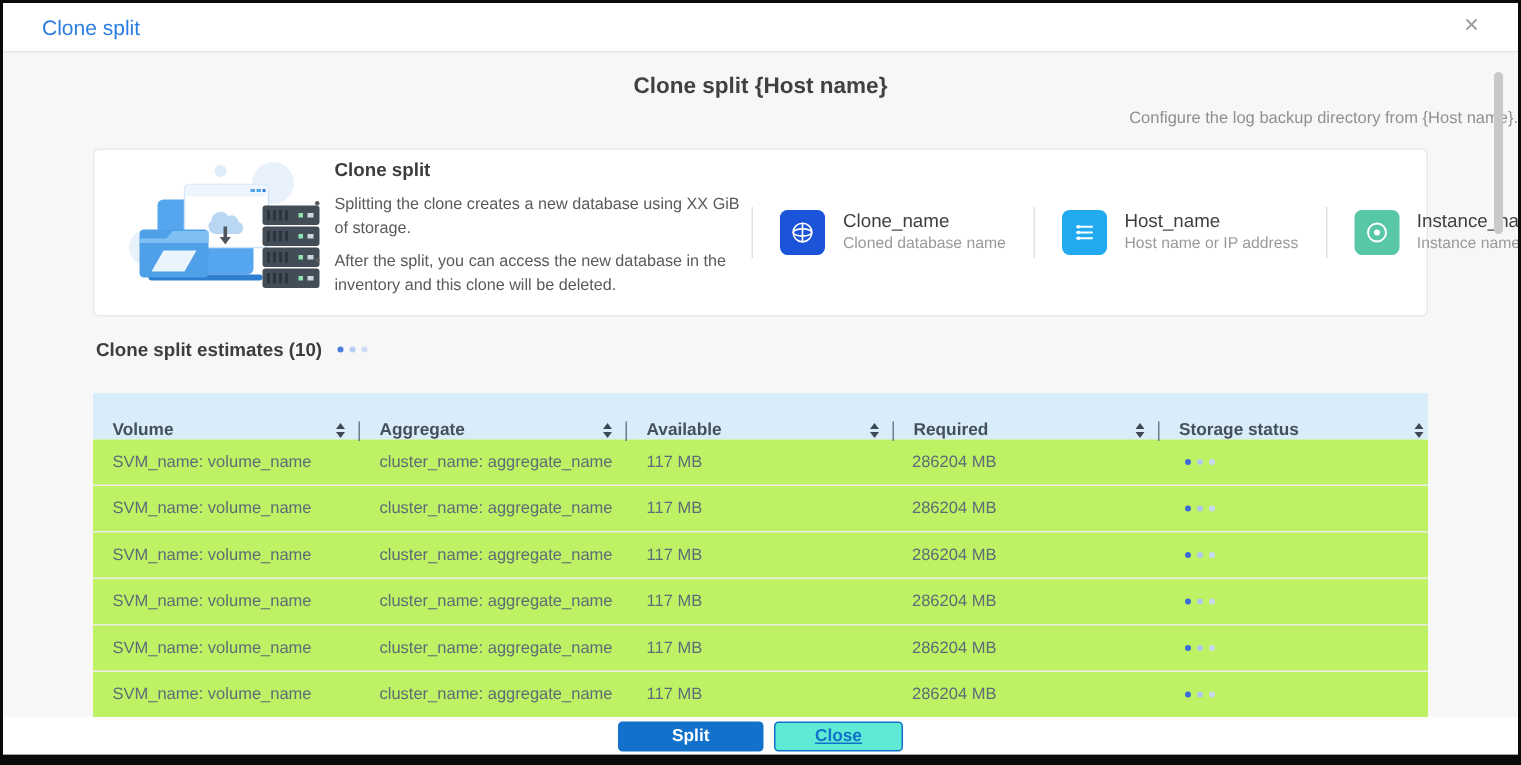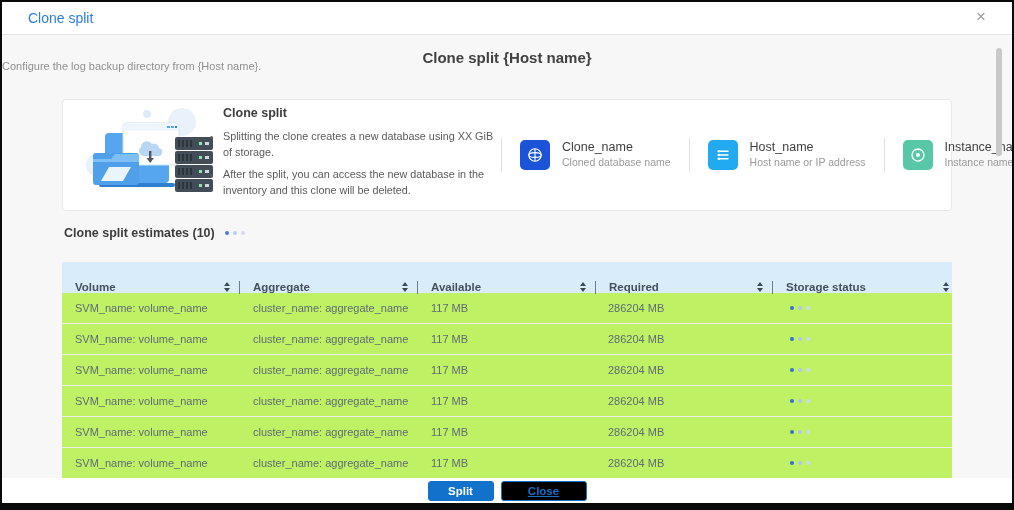--- a/index.html
+++ b/index.html
@@ -31,21 +31,21 @@
   .scroll-thumb {
     position: absolute; top: 46px; right: 10px; width: 6px; height: 108px;
     background: #c9c9c9; border-radius: 3px; z-index: 6;
   }
   
   .page-title {
     position: absolute; top: 47px; left: 0; right: 0; text-align: center;
     font-size: 15px; font-weight: bold; color: #414141;
   }
   .page-subtitle {
-    position: absolute; top: 58px; left: 0; right: 0; text-align: left;
+    position: absolute; top: 71px; left: 0; right: 0; text-align: right;
     font-size: 11px; color: #909090;
   }
   
   .info-card {
     position: absolute; top: 97px; left: 60px; width: 890px; height: 112px;
     background: #ffffff; border: 1px solid #e9e9e9; border-radius: 4px;
     display: flex; align-items: center;
   }
   .illustration-wrap { width: 160px; padding-left: 22px; flex: none; }
   .card-info { width: 278px; flex: none; padding-right: 6px; }
@@ -99,22 +99,22 @@
   
   .footer-bar {
     position: absolute; left: 0; right: 0; bottom: 0; height: 25px;
     background: #ffffff; display: flex; align-items: center; justify-content: center;
     gap: 7px; z-index: 4;
   }
   .btn {
     height: 20px; font-size: 11.5px; font-weight: bold; border-radius: 3px;
     cursor: pointer; font-family: "Liberation Sans", sans-serif;
   }
-  .btn-split { width: 66px; background: #1272cb; color: #ffffff; border: 1px solid #1272cb; }
-  .btn-close { width: 86px; background: #000000; color: #1272cb; border: 1px solid #1272cb; text-decoration: underline; }
+  .btn-split { width: 97px; background: #1272cb; color: #ffffff; border: 1px solid #1272cb; }
+  .btn-close { width: 86px; background: #5eead4; color: #1272cb; border: 1px solid #1272cb; text-decoration: underline; }
 </style>
 </head>
 <body>
 
 <div class="screen">
 
   <div class="content-bg"></div>
 
   <div class="modal-header">
     <div class="modal-title">Clone split</div>

